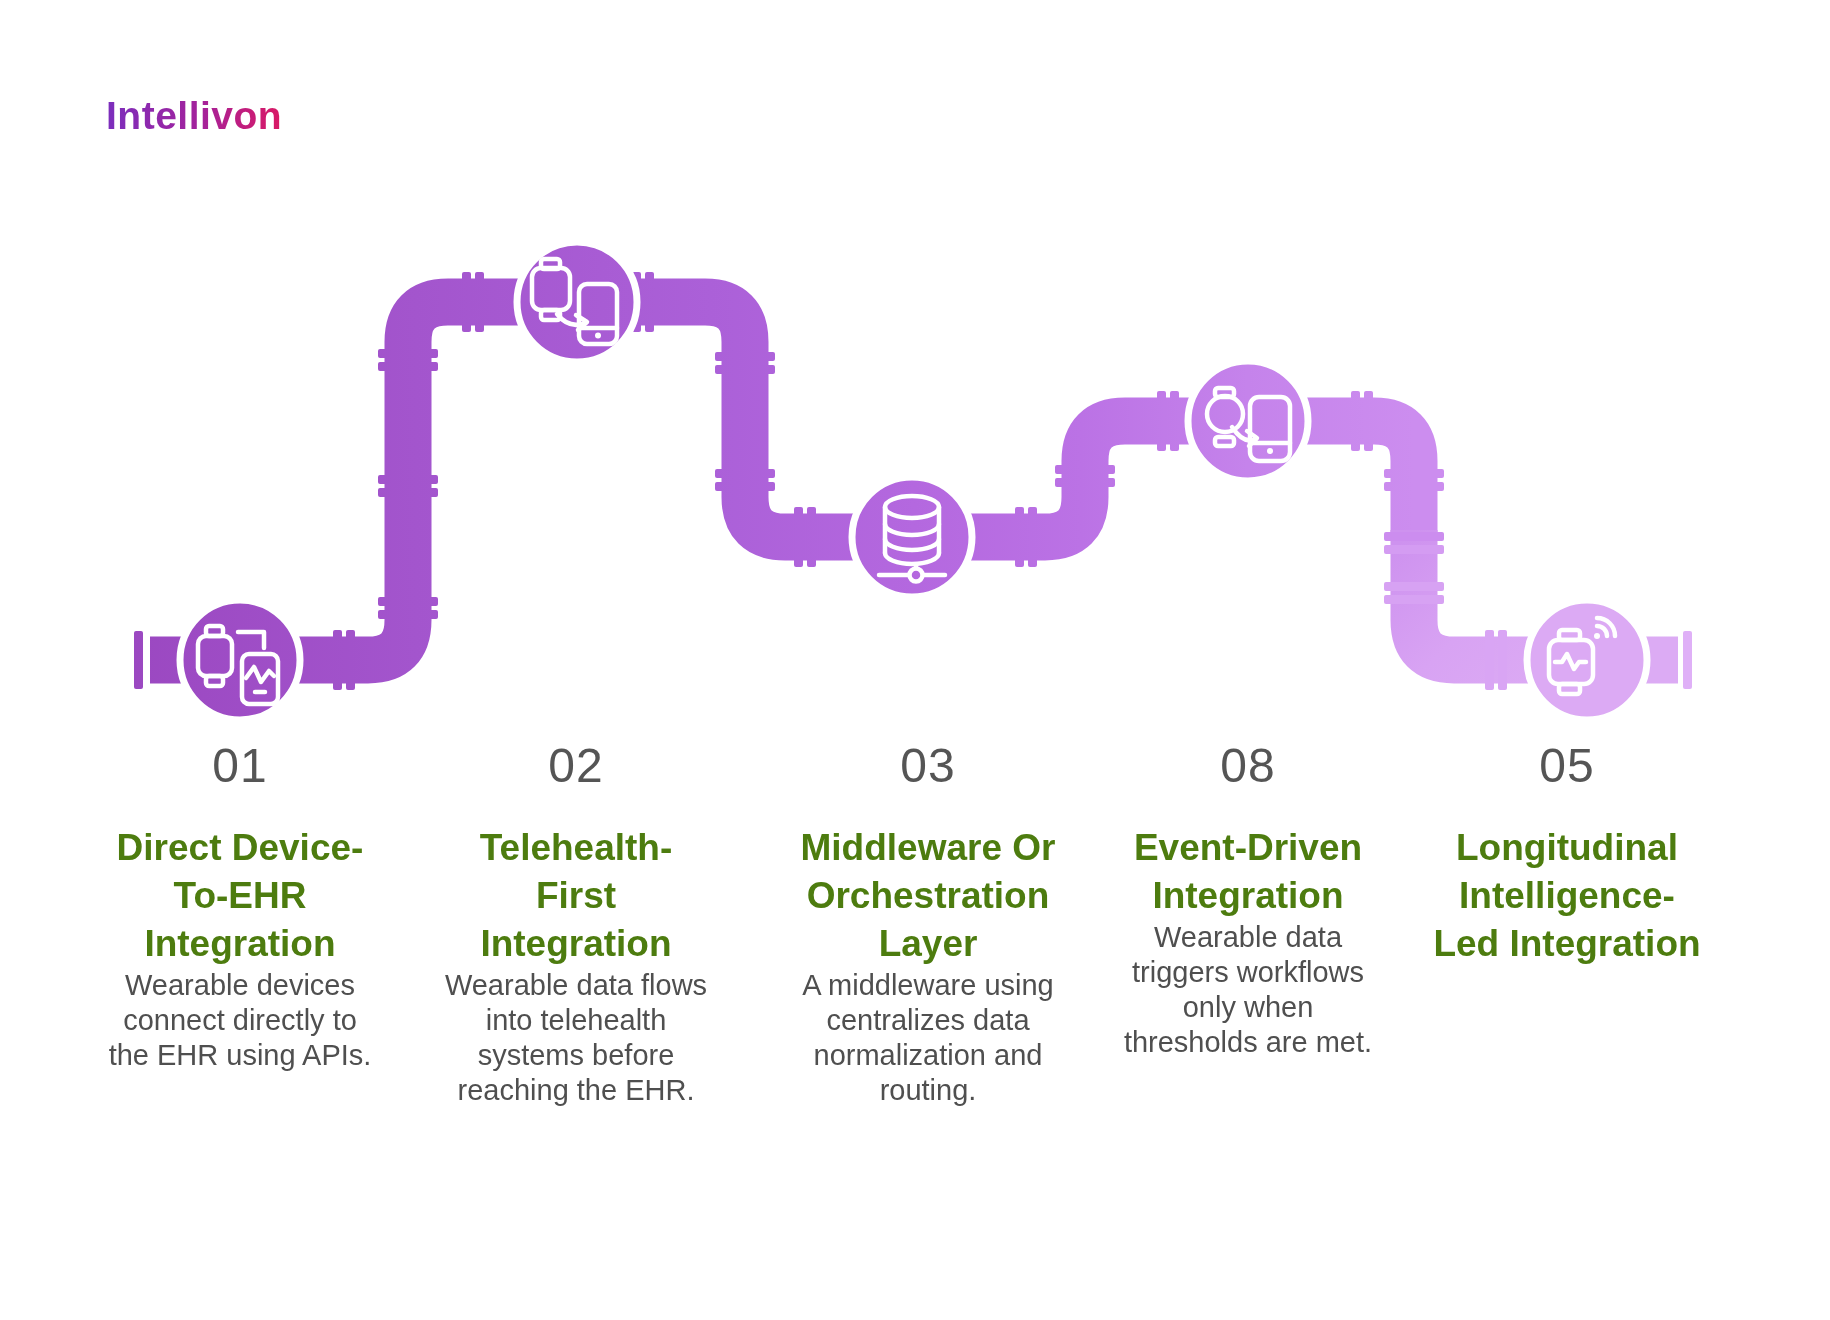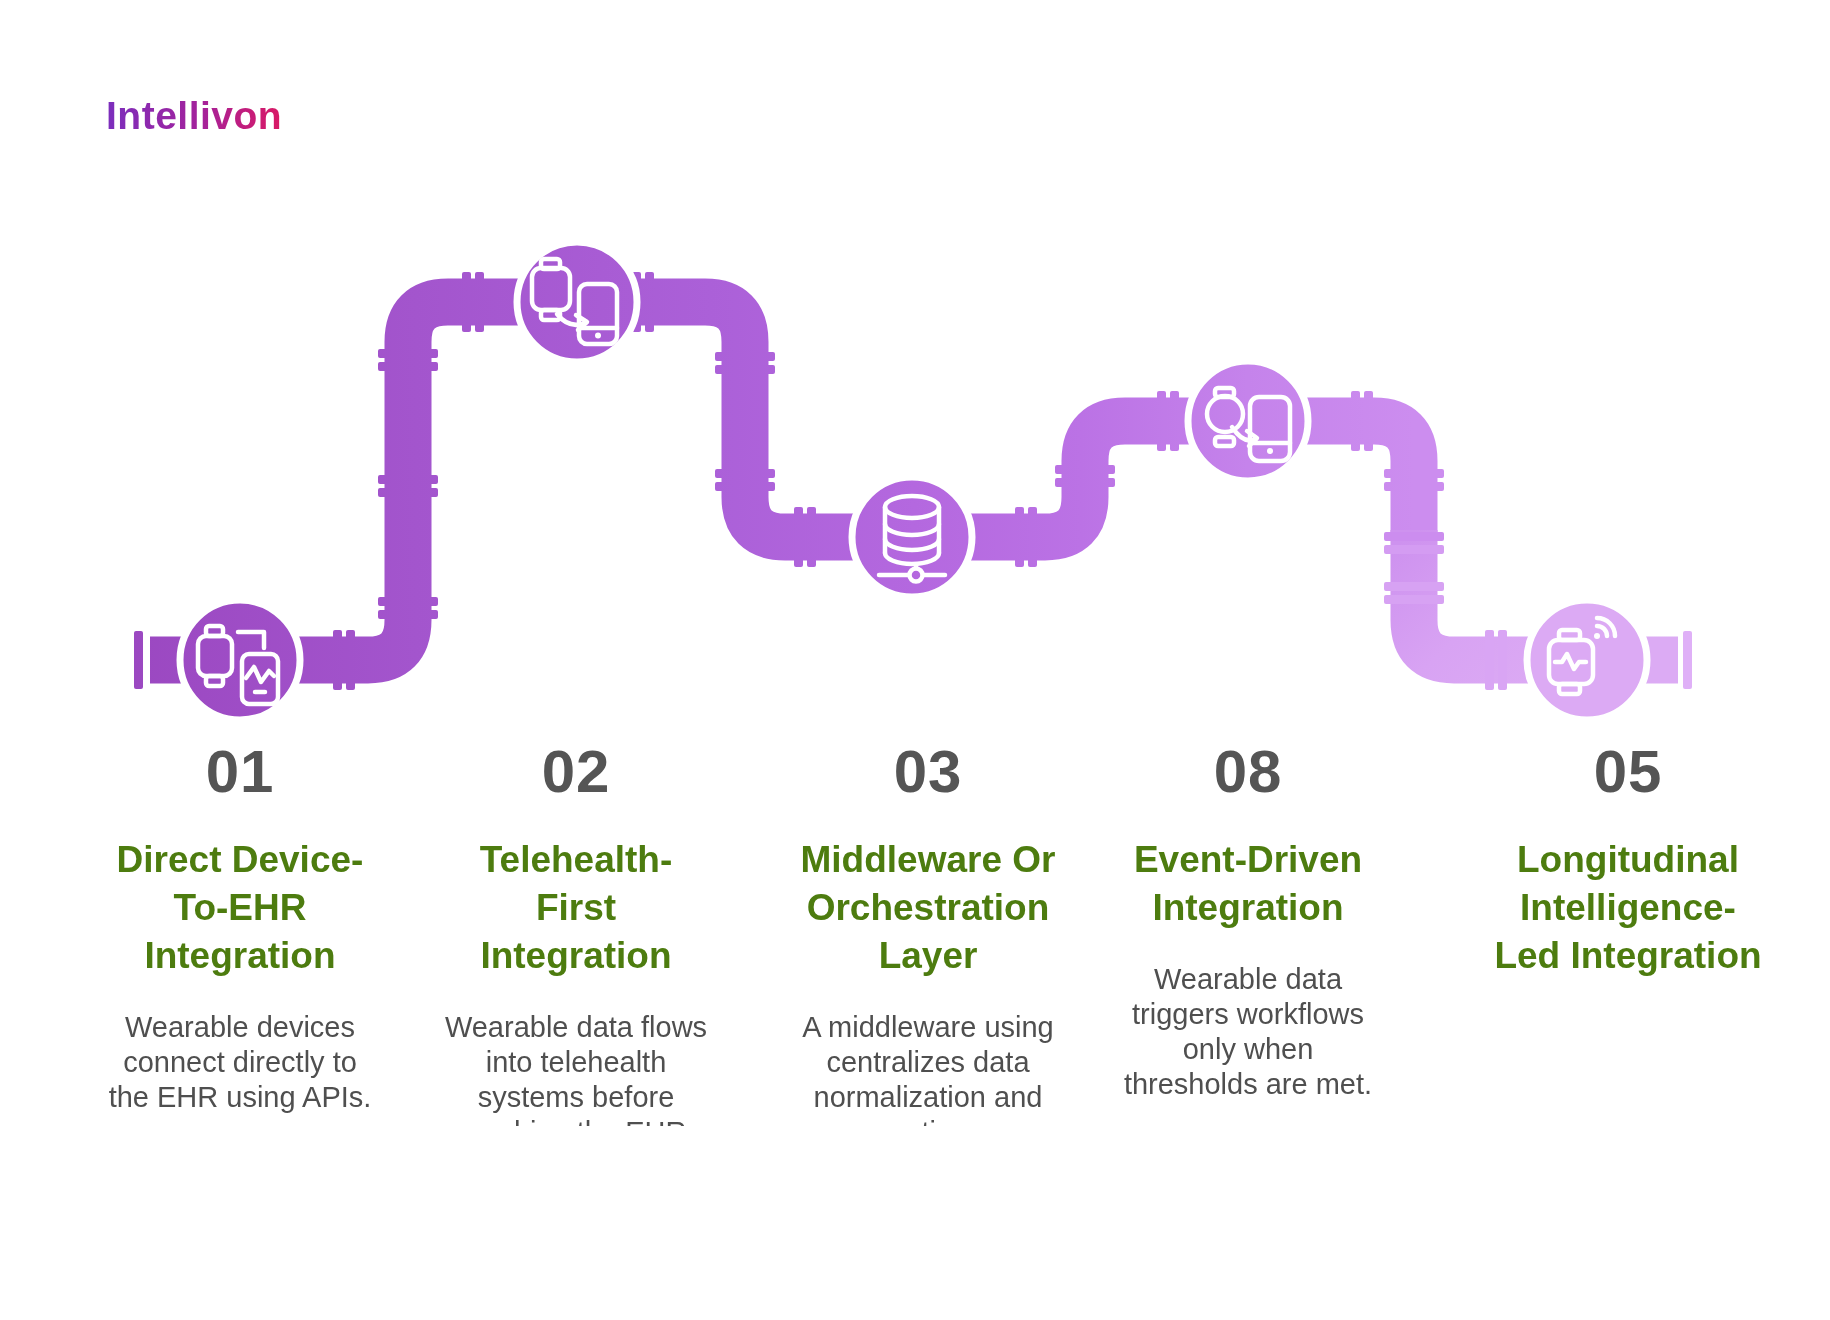--- a/index.html
+++ b/index.html
@@ -12,23 +12,23 @@
     position:absolute;left:106px;top:94px;display:flex;align-items:center;gap:6px;
     background:linear-gradient(90deg,#7b2ebd 0%,#a4229b 45%,#d31a6b 78%,#e8174f 100%);
     -webkit-background-clip:text;background-clip:text;color:transparent;
   }
   .logo-text{font-size:39px;font-weight:600;letter-spacing:.5px;}
   .logo-chevron{font-size:34px;font-weight:700;transform:translateY(-1px);}
   
   .pipe-svg{position:absolute;left:0;top:0;}
   
   .step{position:absolute;top:742px;width:360px;text-align:center;}
-  .step-number{font-size:60px;font-weight:700;color:#555555;line-height:1;letter-spacing:1px;}
+  .step-number{font-size:48px;font-weight:400;color:#555555;line-height:1;letter-spacing:1px;}
   .step-title{margin-top:34px;font-size:37px;font-weight:700;color:#4d7c0f;line-height:1.3;white-space:pre-line;}
-  .step-desc{margin-top:30px;font-size:29px;font-weight:400;color:#4f4f4f;line-height:1.2;white-space:pre-line;}
+  .step-desc{font-size:29px;font-weight:400;color:#4f4f4f;line-height:1.2;white-space:pre-line;}
   
   .watermark{
     position:absolute;right:36px;top:1252px;display:flex;align-items:center;gap:9px;
     color:#bdbdbd;font-size:27px;font-weight:500;flex-direction:column;
   }
 </style>
 </head>
 <body>
 
 <div class="canvas">
@@ -202,21 +202,21 @@
   </div>
   <div class="step" style="left:1068px">
     <div class="step-number">08</div>
     <div class="step-title">Event-Driven
 Integration</div>
     <div class="step-desc">Wearable data
 triggers workflows
 only when
 thresholds are met.</div>
   </div>
-  <div class="step" style="left:1448px">
+  <div class="step" style="left:1387px">
     <div class="step-number">05</div>
     <div class="step-title">Longitudinal
 Intelligence-
 Led Integration</div>
   </div>
 
   <div class="watermark">
     <span>Made with</span>
     <svg width="26" height="26" viewBox="0 0 26 26" stroke="#bdbdbd" stroke-width="3.4" stroke-linecap="round" fill="none">
       <path d="M 4 14 L 14 4"></path>

